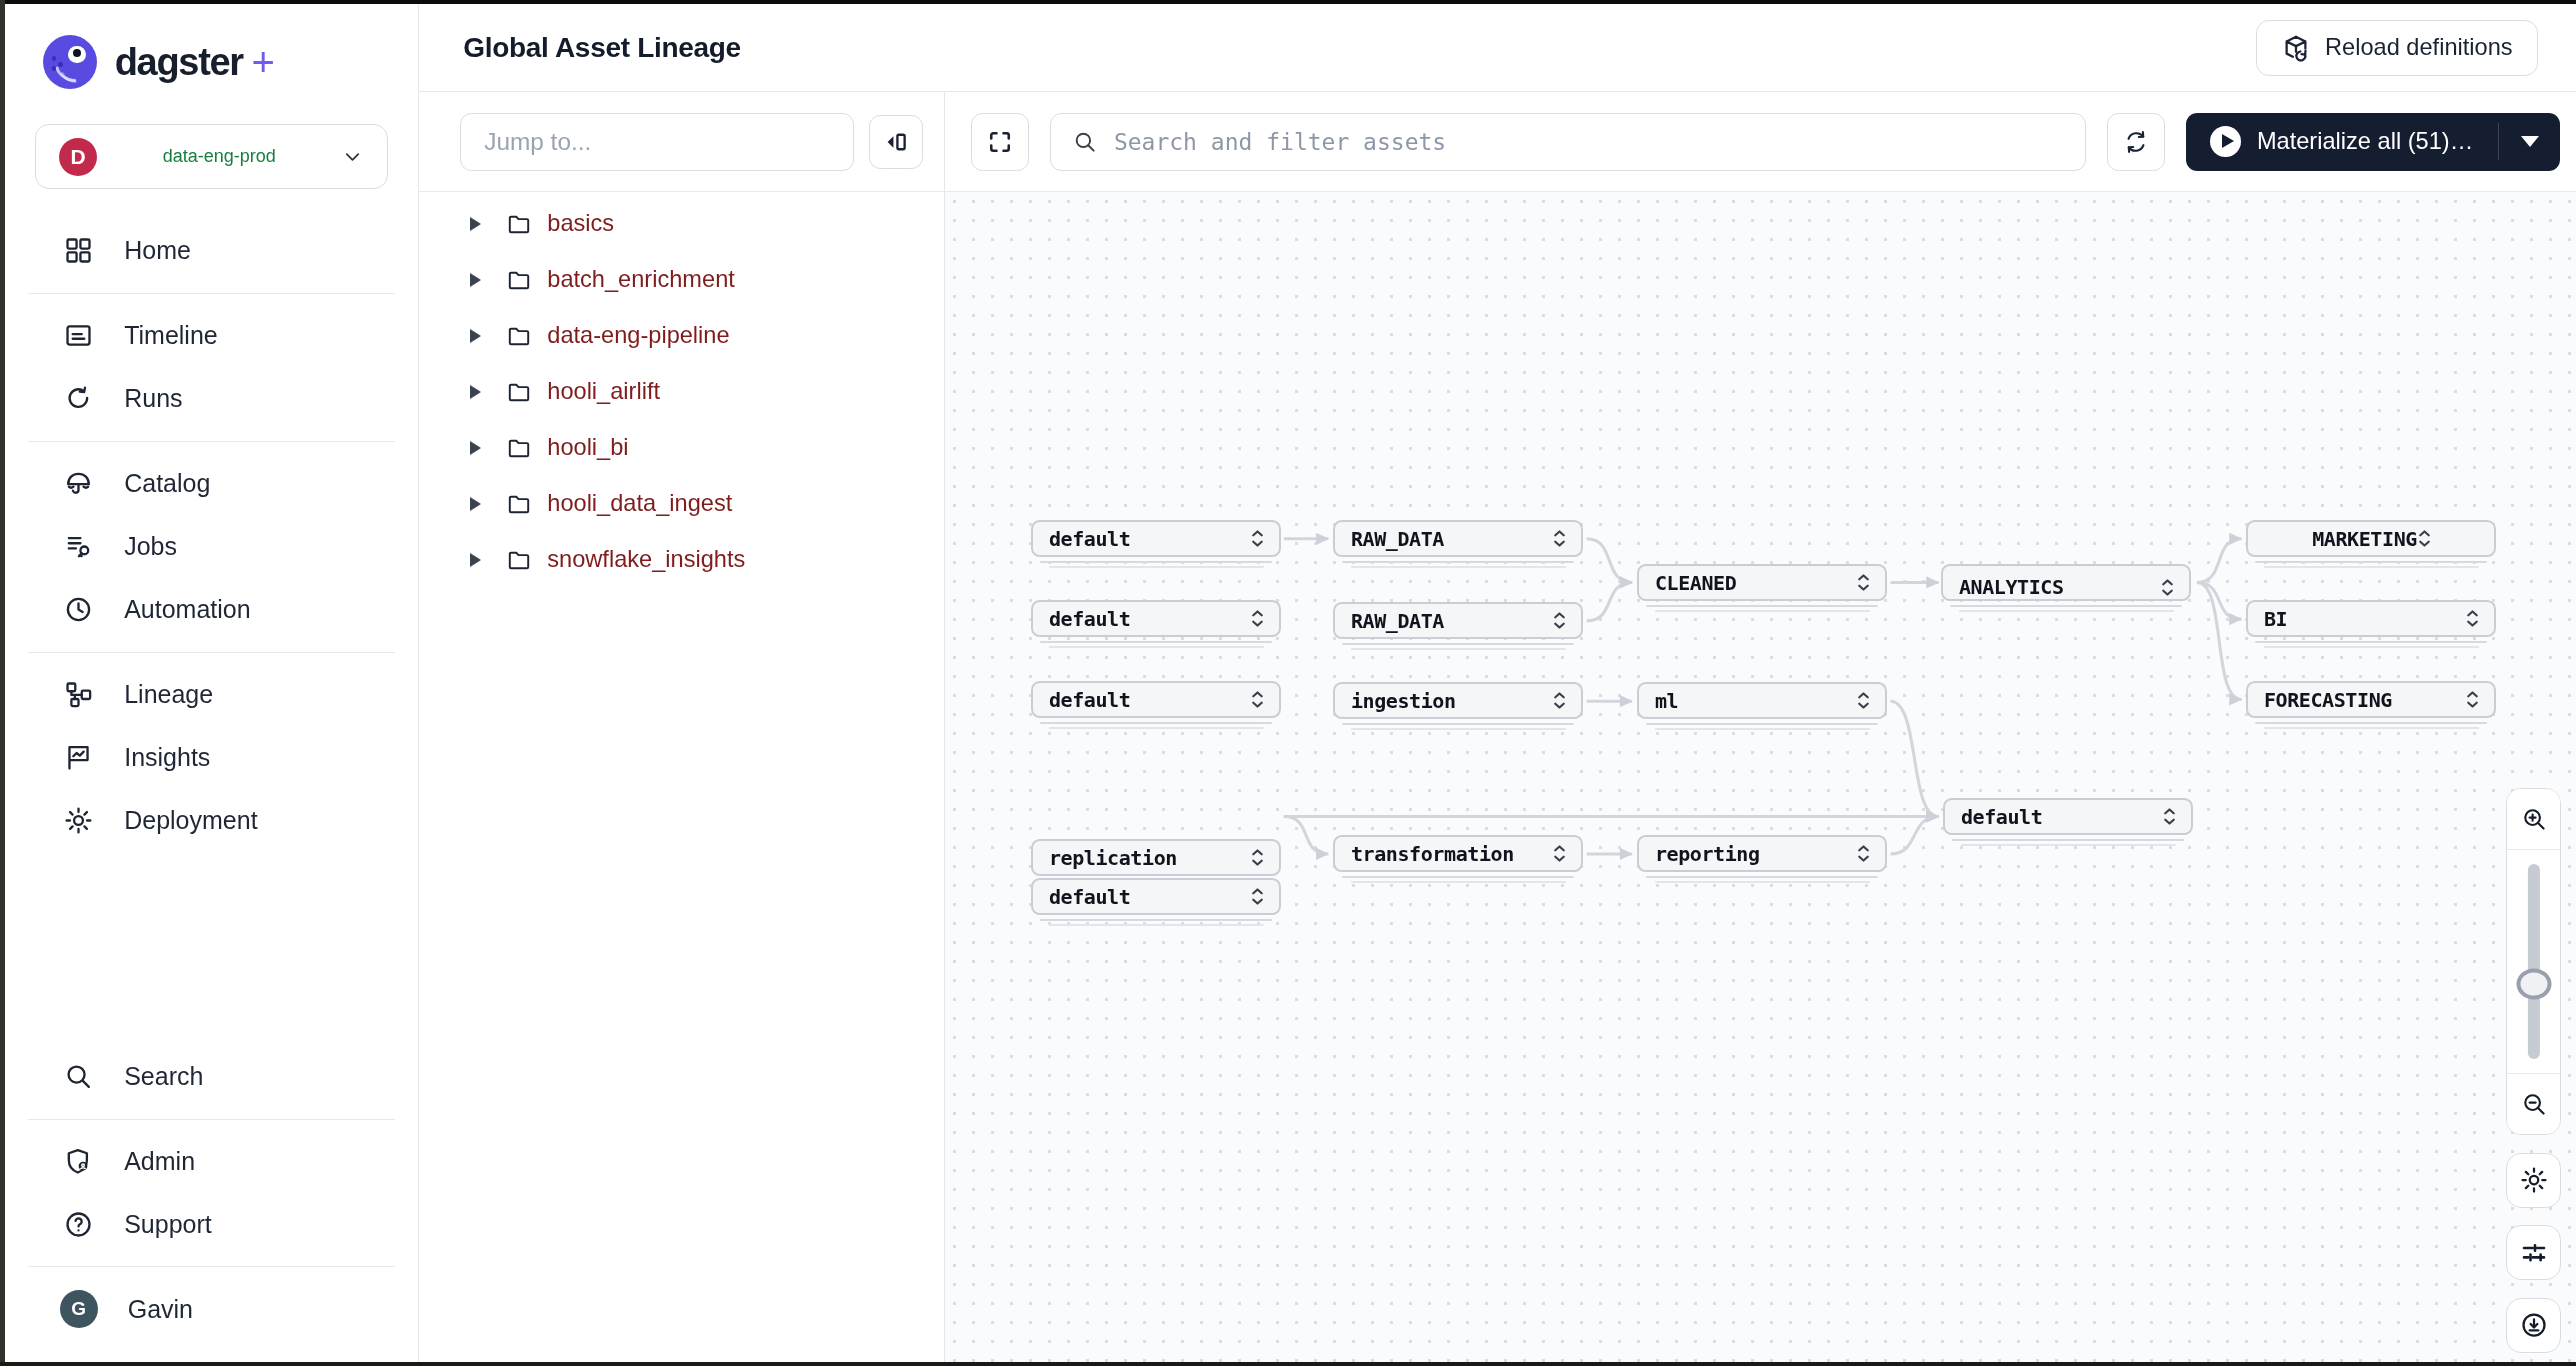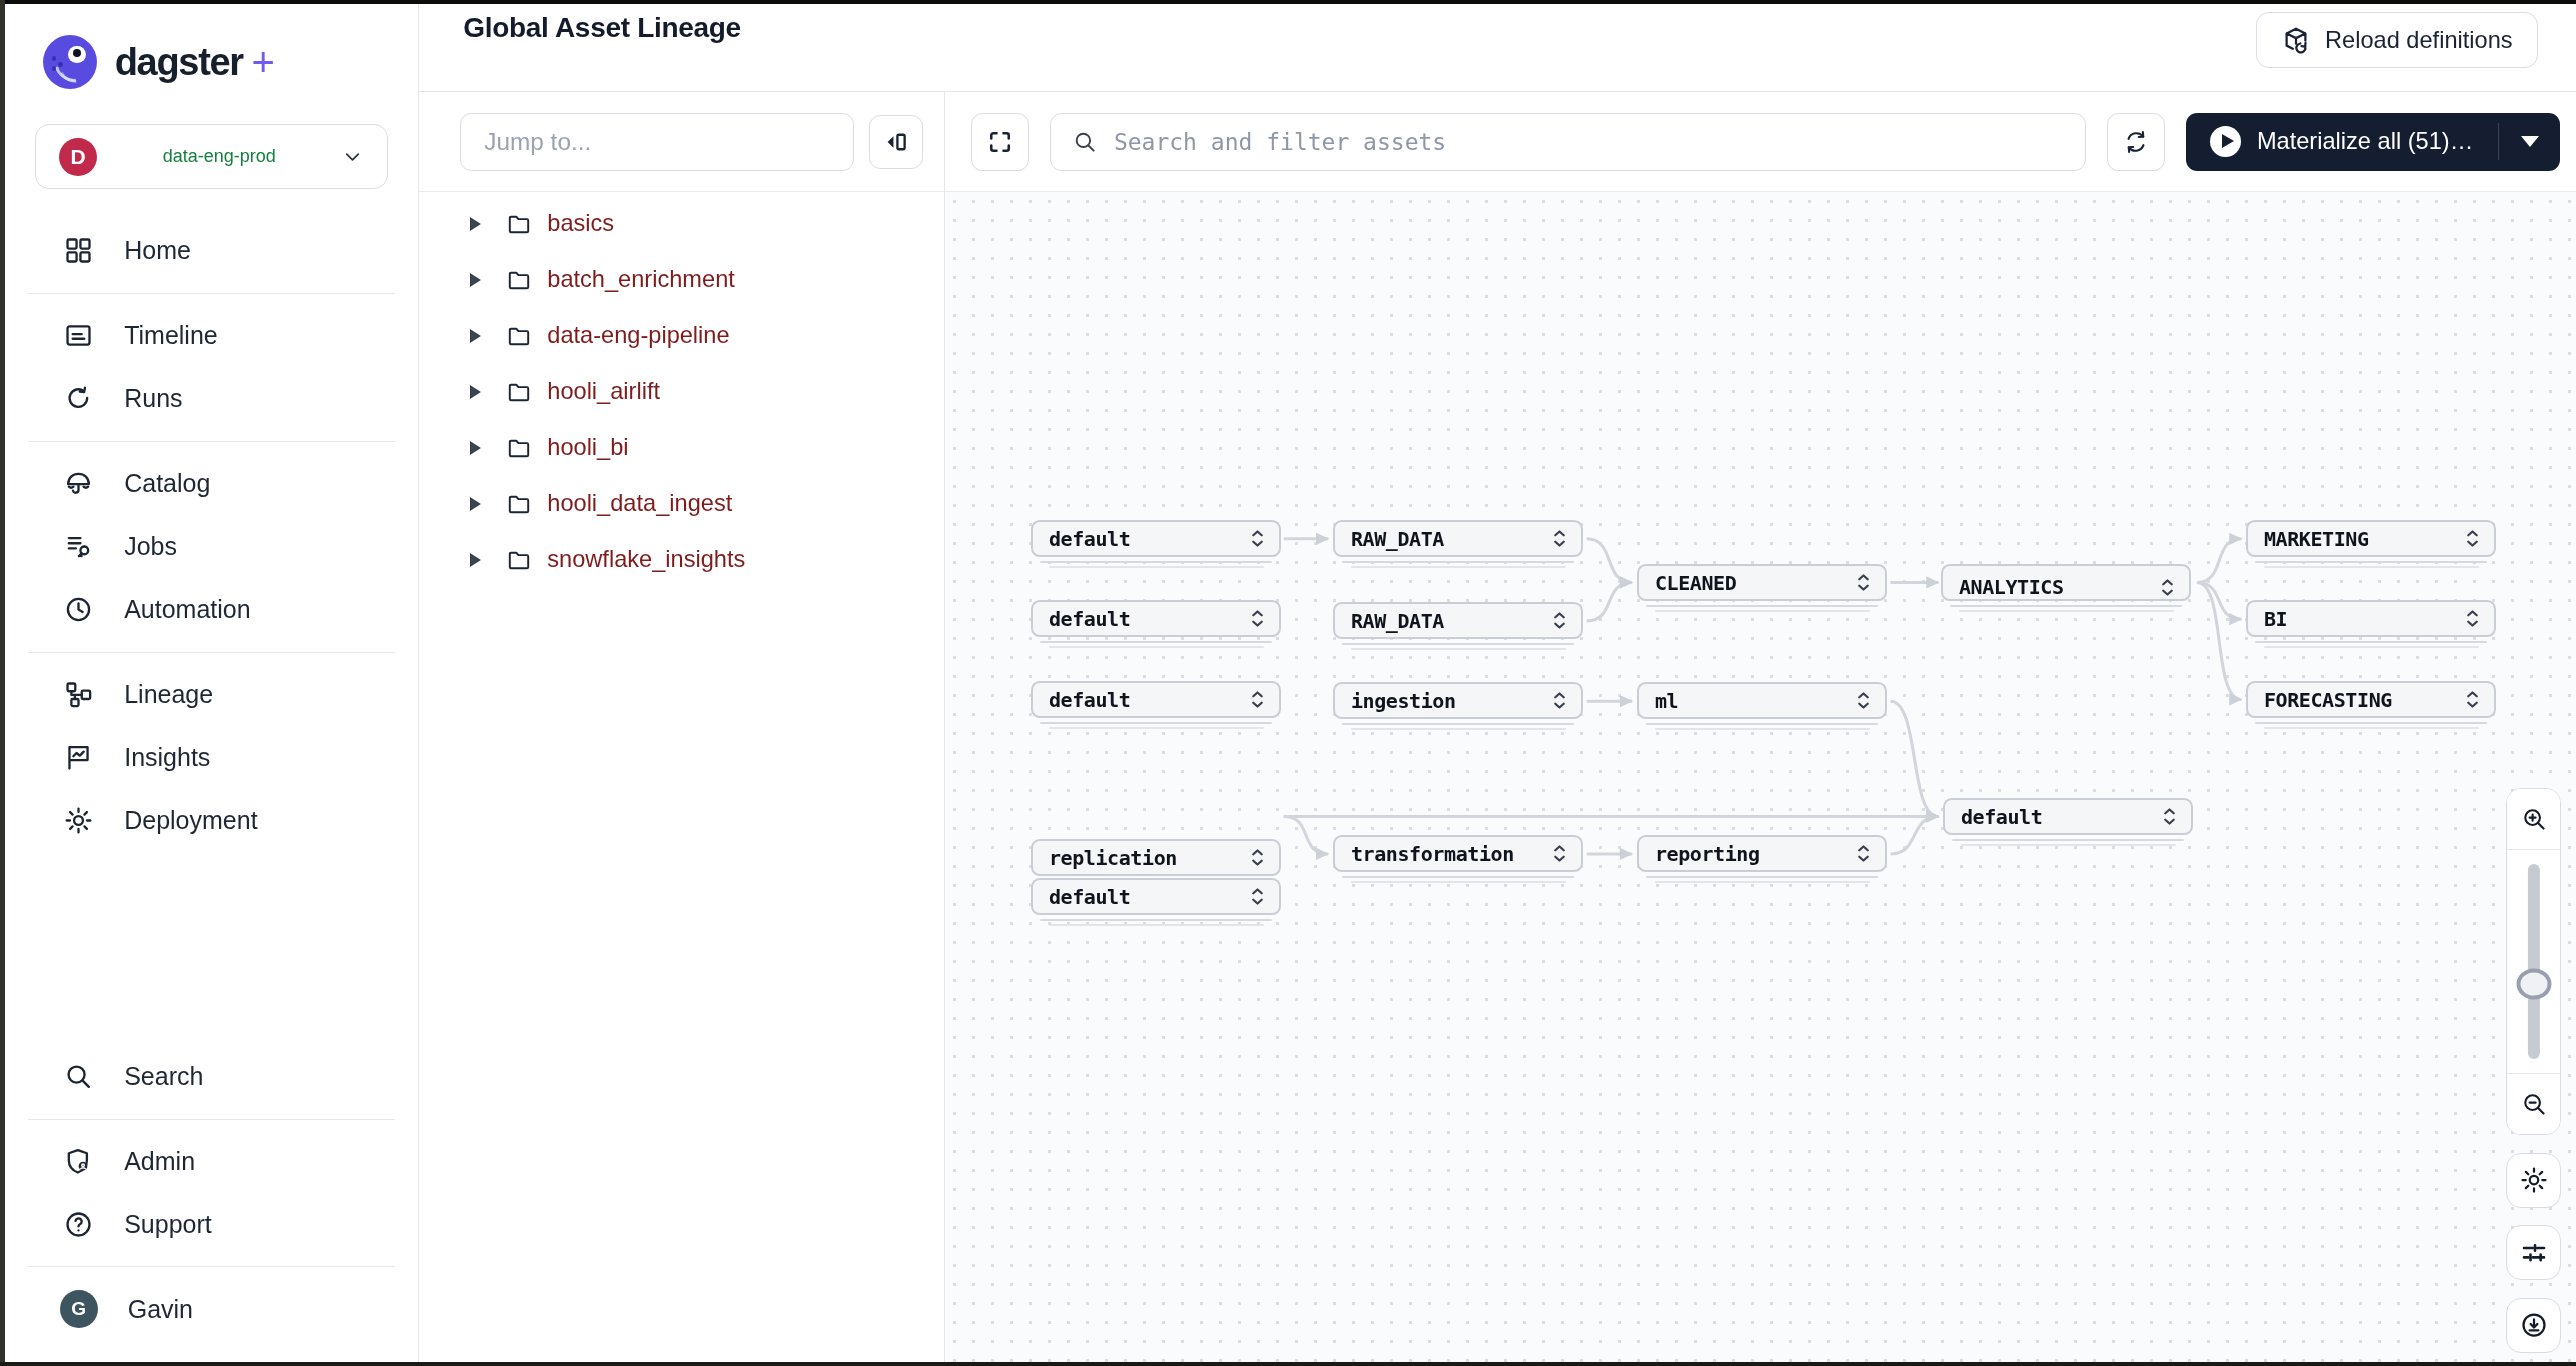--- a/index.html
+++ b/index.html
@@ -39,21 +39,21 @@
   .nav{display:flex;flex-direction:column;padding-top:30px}
   .nav-item{height:63px;display:flex;align-items:center;gap:30px;padding-left:58px;font-size:25px;color:#1F2735;cursor:pointer}
   .nav-item .icon{width:31px;height:31px;color:#1D2533;flex:0 0 auto}
   .nav-divider{height:0.9px;background:#E6E8EC;margin:10.5px 23px}
   .bottom-block{margin-top:auto;padding-bottom:21px;display:flex;flex-direction:column}
   .user-avatar{width:38px;height:38px;border-radius:50%;background:#3E5560;color:#fff;font-size:19px;font-weight:700;
     display:flex;align-items:center;justify-content:center;margin-left:-3.5px}
 
   
   .main-col{flex:1;display:flex;flex-direction:column;min-width:0}
-  .header{height:88px;display:flex;border-bottom:0.9px solid #E5E7EB;background:#fff;padding:8px 38px 0 44px}
+  .header{height:88px;display:flex;align-items:center;border-bottom:0.9px solid #E5E7EB;background:#fff;padding:0 38px 0 44px}
   .title{flex:1;font-size:28px;font-weight:700;color:#141B2A;letter-spacing:-0.3px}
   .reload-btn{height:56px;border:1.7px solid #D9DDE3;border-radius:13px;background:#fff;display:flex;align-items:center;gap:14px;
     padding:0 24.4px;font-size:23.6px;color:#1A2233;cursor:pointer}
   .reload-btn .icon{width:30px;height:30px;color:#1A2233}
 
   .content-row{flex:1;display:flex;min-height:0}
 
   
   .tree-panel{width:526px;min-width:526px;border-right:0.9px solid #E3E6EA;display:flex;flex-direction:column;background:#fff}
   .tree-toolbar{height:100px;min-height:100px;display:flex;align-items:center;padding-left:41px;gap:15px;border-bottom:0.9px solid #E8EAEE}
@@ -425,21 +425,21 @@
                     <polyline points="3.5 15.5 8 19.5 12.5 15.5"></polyline>
                   </svg></span>
               </div>
               <div class="gnode" style="left: 996px; top: 372px; align-items: flex-end;">
                 <span>ANALYTICS</span>
                 <span class="unfold"><svg viewBox="0 0 16 24" width="100%" height="100%" fill="none" stroke="currentColor" stroke-width="2.4" stroke-linecap="round" stroke-linejoin="round">
                     <polyline points="3.5 8.5 8 4.5 12.5 8.5"></polyline>
                     <polyline points="3.5 15.5 8 19.5 12.5 15.5"></polyline>
                   </svg></span>
               </div>
-              <div class="gnode" style="left: 1301px; top: 328px;">
+              <div class="gnode" style="left: 1301px; top: 328px; justify-content: center;">
                 <span>MARKETING</span>
                 <span class="unfold"><svg viewBox="0 0 16 24" width="100%" height="100%" fill="none" stroke="currentColor" stroke-width="2.4" stroke-linecap="round" stroke-linejoin="round">
                     <polyline points="3.5 8.5 8 4.5 12.5 8.5"></polyline>
                     <polyline points="3.5 15.5 8 19.5 12.5 15.5"></polyline>
                   </svg></span>
               </div>
               <div class="gnode" style="left: 1301px; top: 408px;">
                 <span>BI</span>
                 <span class="unfold"><svg viewBox="0 0 16 24" width="100%" height="100%" fill="none" stroke="currentColor" stroke-width="2.4" stroke-linecap="round" stroke-linejoin="round">
                     <polyline points="3.5 8.5 8 4.5 12.5 8.5"></polyline>

